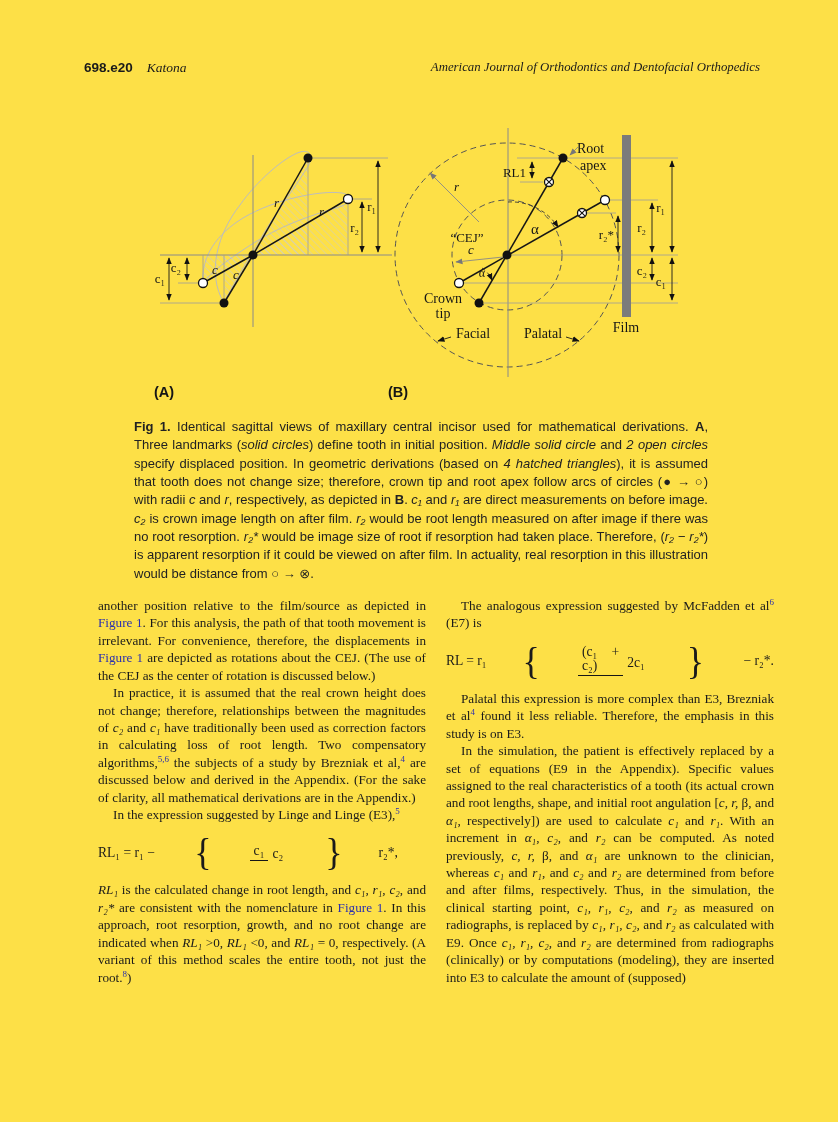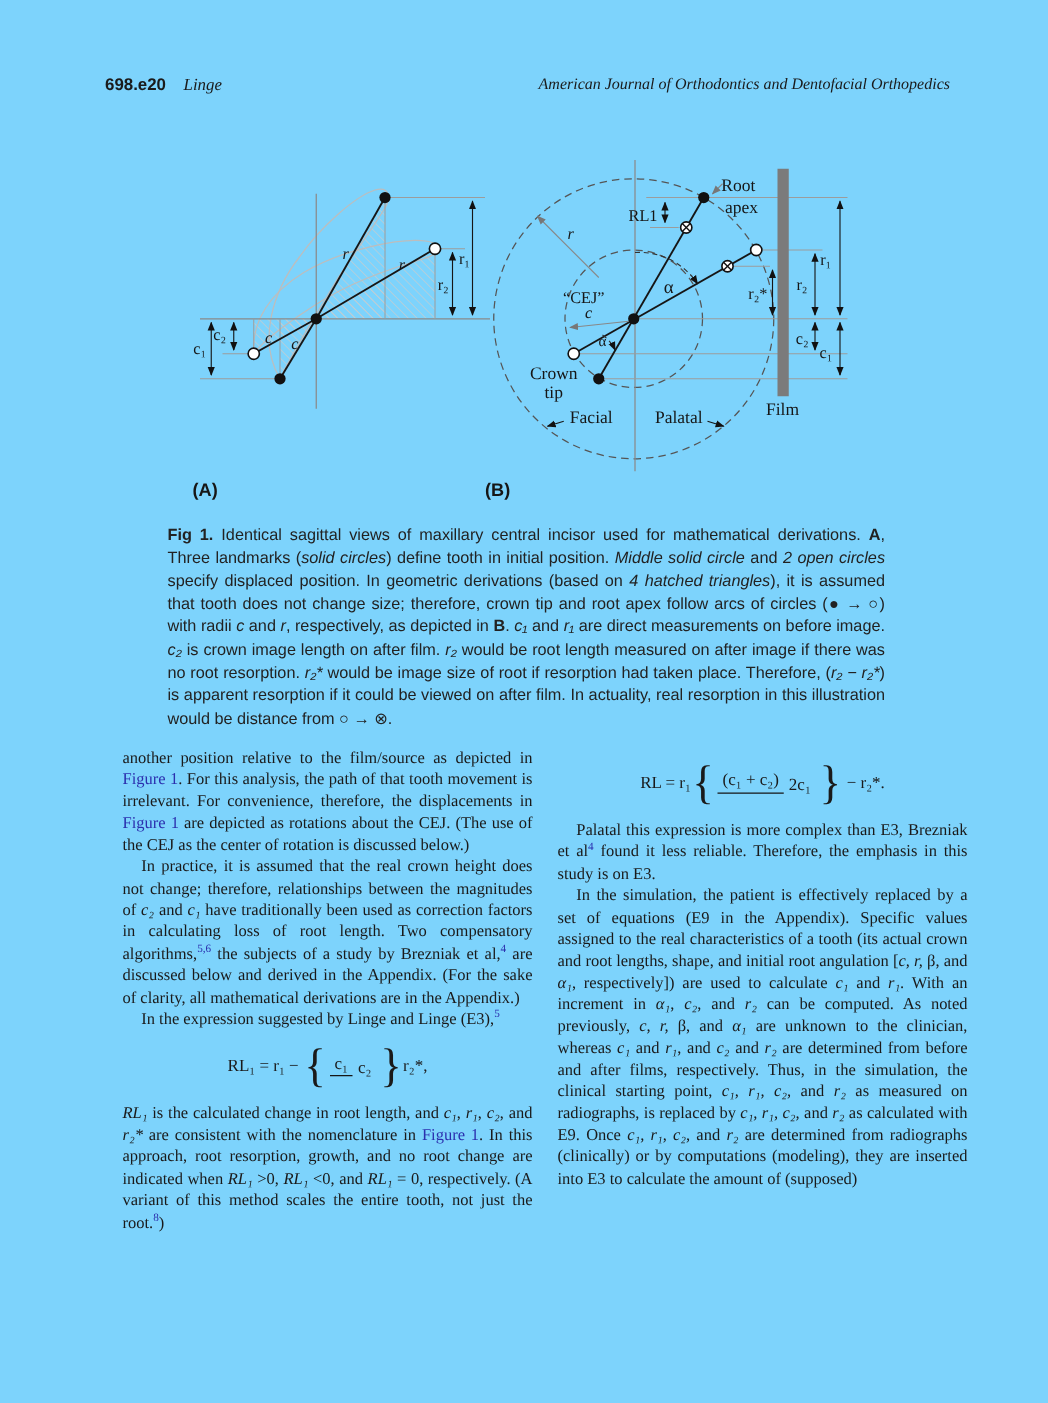--- a/index.html
+++ b/index.html
@@ -1,16 +1,16 @@
 <!DOCTYPE html>
 <html style="--link: #2b2fae;"><head>
 <meta charset="utf-8">
 <style>
   html,body{margin:0;padding:0;background:#e8e8e8;}
-  .page{position:relative;width:838px;height:1122px;background:#7dd3fc;margin:0 auto;overflow:hidden;
+  .page{position:relative;width:838px;height:1122px;background:#fde047;margin:0 auto;overflow:hidden;
         font-family:"Liberation Serif",serif;color:#1a1a1a;}
   
   .hdr{position:absolute;left:84px;top:60px;width:676px;display:flex;justify-content:space-between;align-items:flex-start;}
   .hdr-left{display:flex;gap:14px;align-items:baseline;font-size:13.5px;}
   .pagenum{font-family:"Liberation Sans",sans-serif;font-weight:700;}
   .author{font-style:italic;}
   .hdr-right{text-align:left;font-style:italic;font-size:12.8px;line-height:1.2;}
   
   figure{position:absolute;left:130px;top:115px;width:580px;margin:0;}
   figcaption{margin:9px 0 0 4px;width:574px;font-family:"Liberation Sans",sans-serif;
@@ -39,37 +39,37 @@
   .col{width:328px;font-size:13.2px;line-height:1.32;text-align:justify;}
   .col p{margin:0;}
   .col p.ind{text-indent:15px;}
   .it{font-style:italic;}
   .bd{font-weight:700;}
   .ref{color:var(--link,#2b2fae);}
   sup{font-size:0.68em;line-height:0;vertical-align:super;}
   h3.analysis{font-family:"Liberation Sans",sans-serif;font-size:13px;font-weight:700;
               margin:13px 0 7px 0;text-align:left;}
   
-  .equation{display:flex;justify-content:center;align-items:center;margin:11px 0 11px 0;
-            font-size:13.6px;line-height:1;}
+  .equation{display:flex;justify-content:flex-start;align-items:center;margin:11px 0 11px 0;
+            font-size:13.6px;line-height:1;gap:35px;}
   .eq-part{white-space:pre;}
   .brace{font-size:36px;font-weight:400;transform:scaleY(1.05);padding:0 1px;font-family:"Liberation Serif",serif;}
   .frac{display:inline-flex;align-items:center;margin:0 2px;}
   .frac .num{padding:0 4px 3px 4px;border-bottom:1px solid #161616;}
   .frac .den{padding:3px 4px 0 4px;}
 </style>
 </head>
 <body>
 
 <div class="page">
 
   <header class="hdr">
     <div class="hdr-left">
       <span class="pagenum">698.e20</span>
-      <span class="author">Linge</span>
+      <span class="author">Katona</span>
     </div>
     <div class="hdr-right">
       <div>American Journal of Orthodontics and Dentofacial Orthopedics</div>
     </div>
   </header>
 
   <figure>
     <svg viewBox="0 0 580 290" width="580" height="290">
       <defs>
         <pattern id="hatch" width="5" height="5" patternUnits="userSpaceOnUse" patternTransform="rotate(-45)">
@@ -205,20 +205,21 @@
           <span class="num">c₁</span>
           <span class="den">c₂</span>
         </span>
         <span class="brace">}</span>
         <span class="eq-part">r₂*,</span>
       </div>
       <p><span class="it">RL₁</span><span> is the calculated change in root length, and </span><span class="it">c₁</span><span>, </span><span class="it">r₁</span><span>, </span><span class="it">c₂</span><span>, and </span><span class="it">r₂*</span><span> are consistent with the nomenclature in </span><span class="ref">Figure 1</span><span>. In this approach, root resorption, growth, and no root change are indicated when </span><span class="it">RL₁</span><span> &gt;0, </span><span class="it">RL₁</span><span> &lt;0, and </span><span class="it">RL₁</span><span> = 0, respectively. (A variant of this method scales the entire tooth, not just the root.</span><sup class="ref">8</sup><span>)</span></p>
     </section>
 
     <section class="col">
+      <p class="ind"><span>The analogous expression suggested by McFadden et al</span><sup class="ref">6</sup><span> (E7) is</span></p>
       <div class="equation">
         <span class="eq-part">RL = r₁</span>
         <span class="brace">{</span>
         <span class="frac">
           <span class="num">(c₁ + c₂)</span>
           <span class="den">2c₁</span>
         </span>
         <span class="brace">}</span>
         <span class="eq-part"> − r₂*.</span>
       </div>

